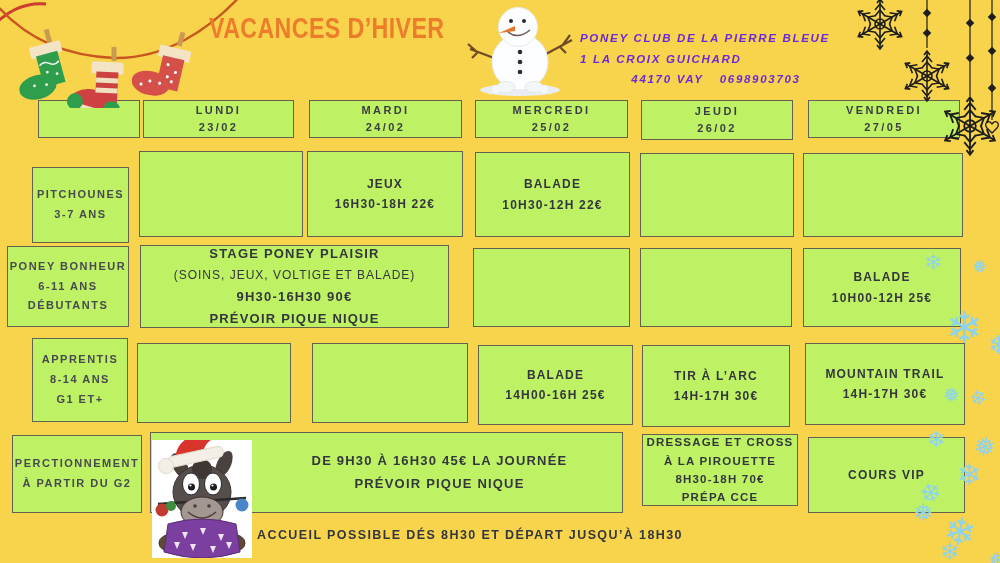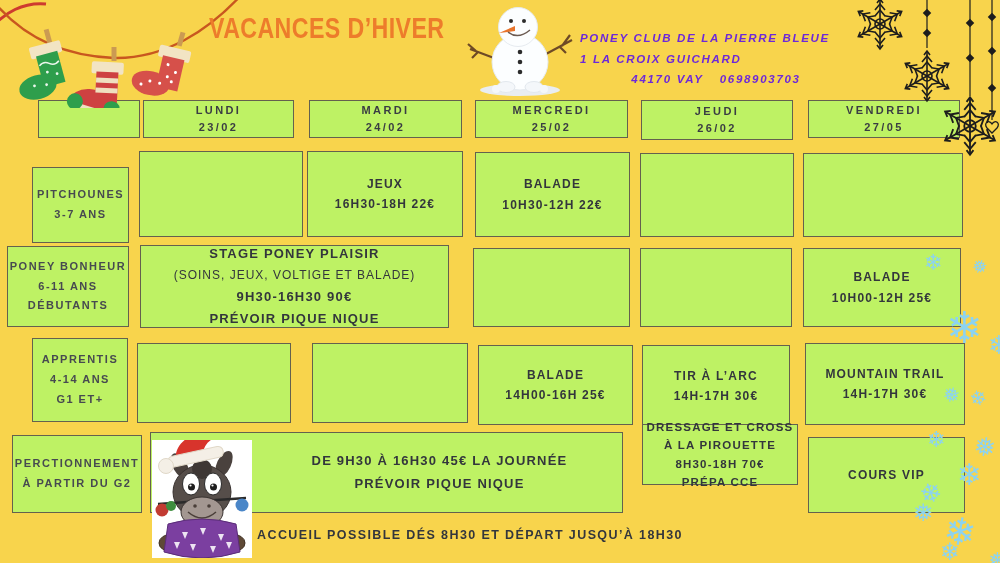--- a/index.html
+++ b/index.html
@@ -203,21 +203,21 @@
   </div>
   <div class="box" style="left:473px;top:248px;width:157px;height:79px"></div>
   <div class="box" style="left:640px;top:248px;width:152px;height:79px"></div>
   <div class="box act" style="left:803px;top:248px;width:158px;height:79px">
     <span>BALADE</span>
     <span>10H00-12H 25€</span>
   </div>
 
   <div class="box grp" style="left:32px;top:338px;width:96px;height:84px">
     <span>APPRENTIS</span>
-    <span>4-14 ANS</span>
+    <span>8-14 ANS</span>
     <span>G1 ET+</span>
   </div>
   <div class="box" style="left:137px;top:343px;width:154px;height:80px"></div>
   <div class="box" style="left:312px;top:343px;width:156px;height:80px"></div>
   <div class="box act" style="left:478px;top:345px;width:155px;height:80px">
     <span>BALADE</span>
     <span>14H00-16H 25€</span>
   </div>
   <div class="box act" style="left:642px;top:345px;width:148px;height:82px">
     <span>TIR À L’ARC</span>
@@ -229,21 +229,21 @@
   </div>
 
   <div class="box grp" style="left:12px;top:435px;width:130px;height:78px">
     <span>PERCTIONNEMENT</span>
     <span>À PARTIR DU G2</span>
   </div>
   <div class="box act prep" style="left:150px;top:432px;width:473px;height:81px">
     <span>DE 9H30 À 16H30  45€ LA JOURNÉE</span>
     <span>PRÉVOIR PIQUE NIQUE</span>
   </div>
-  <div class="box act dress" style="left:642px;top:424px;width:156px;height:61px">
+  <div class="box act dress" style="left:642px;top:434px;width:156px;height:72px">
     <span>DRESSAGE ET CROSS</span>
     <span>À LA PIROUETTE</span>
     <span>8H30-18H 70€</span>
     <span>PRÉPA CCE</span>
   </div>
   <div class="box act" style="left:808px;top:437px;width:157px;height:76px">
     <span>COURS VIP</span>
   </div>
 
   <div class="donkey">

